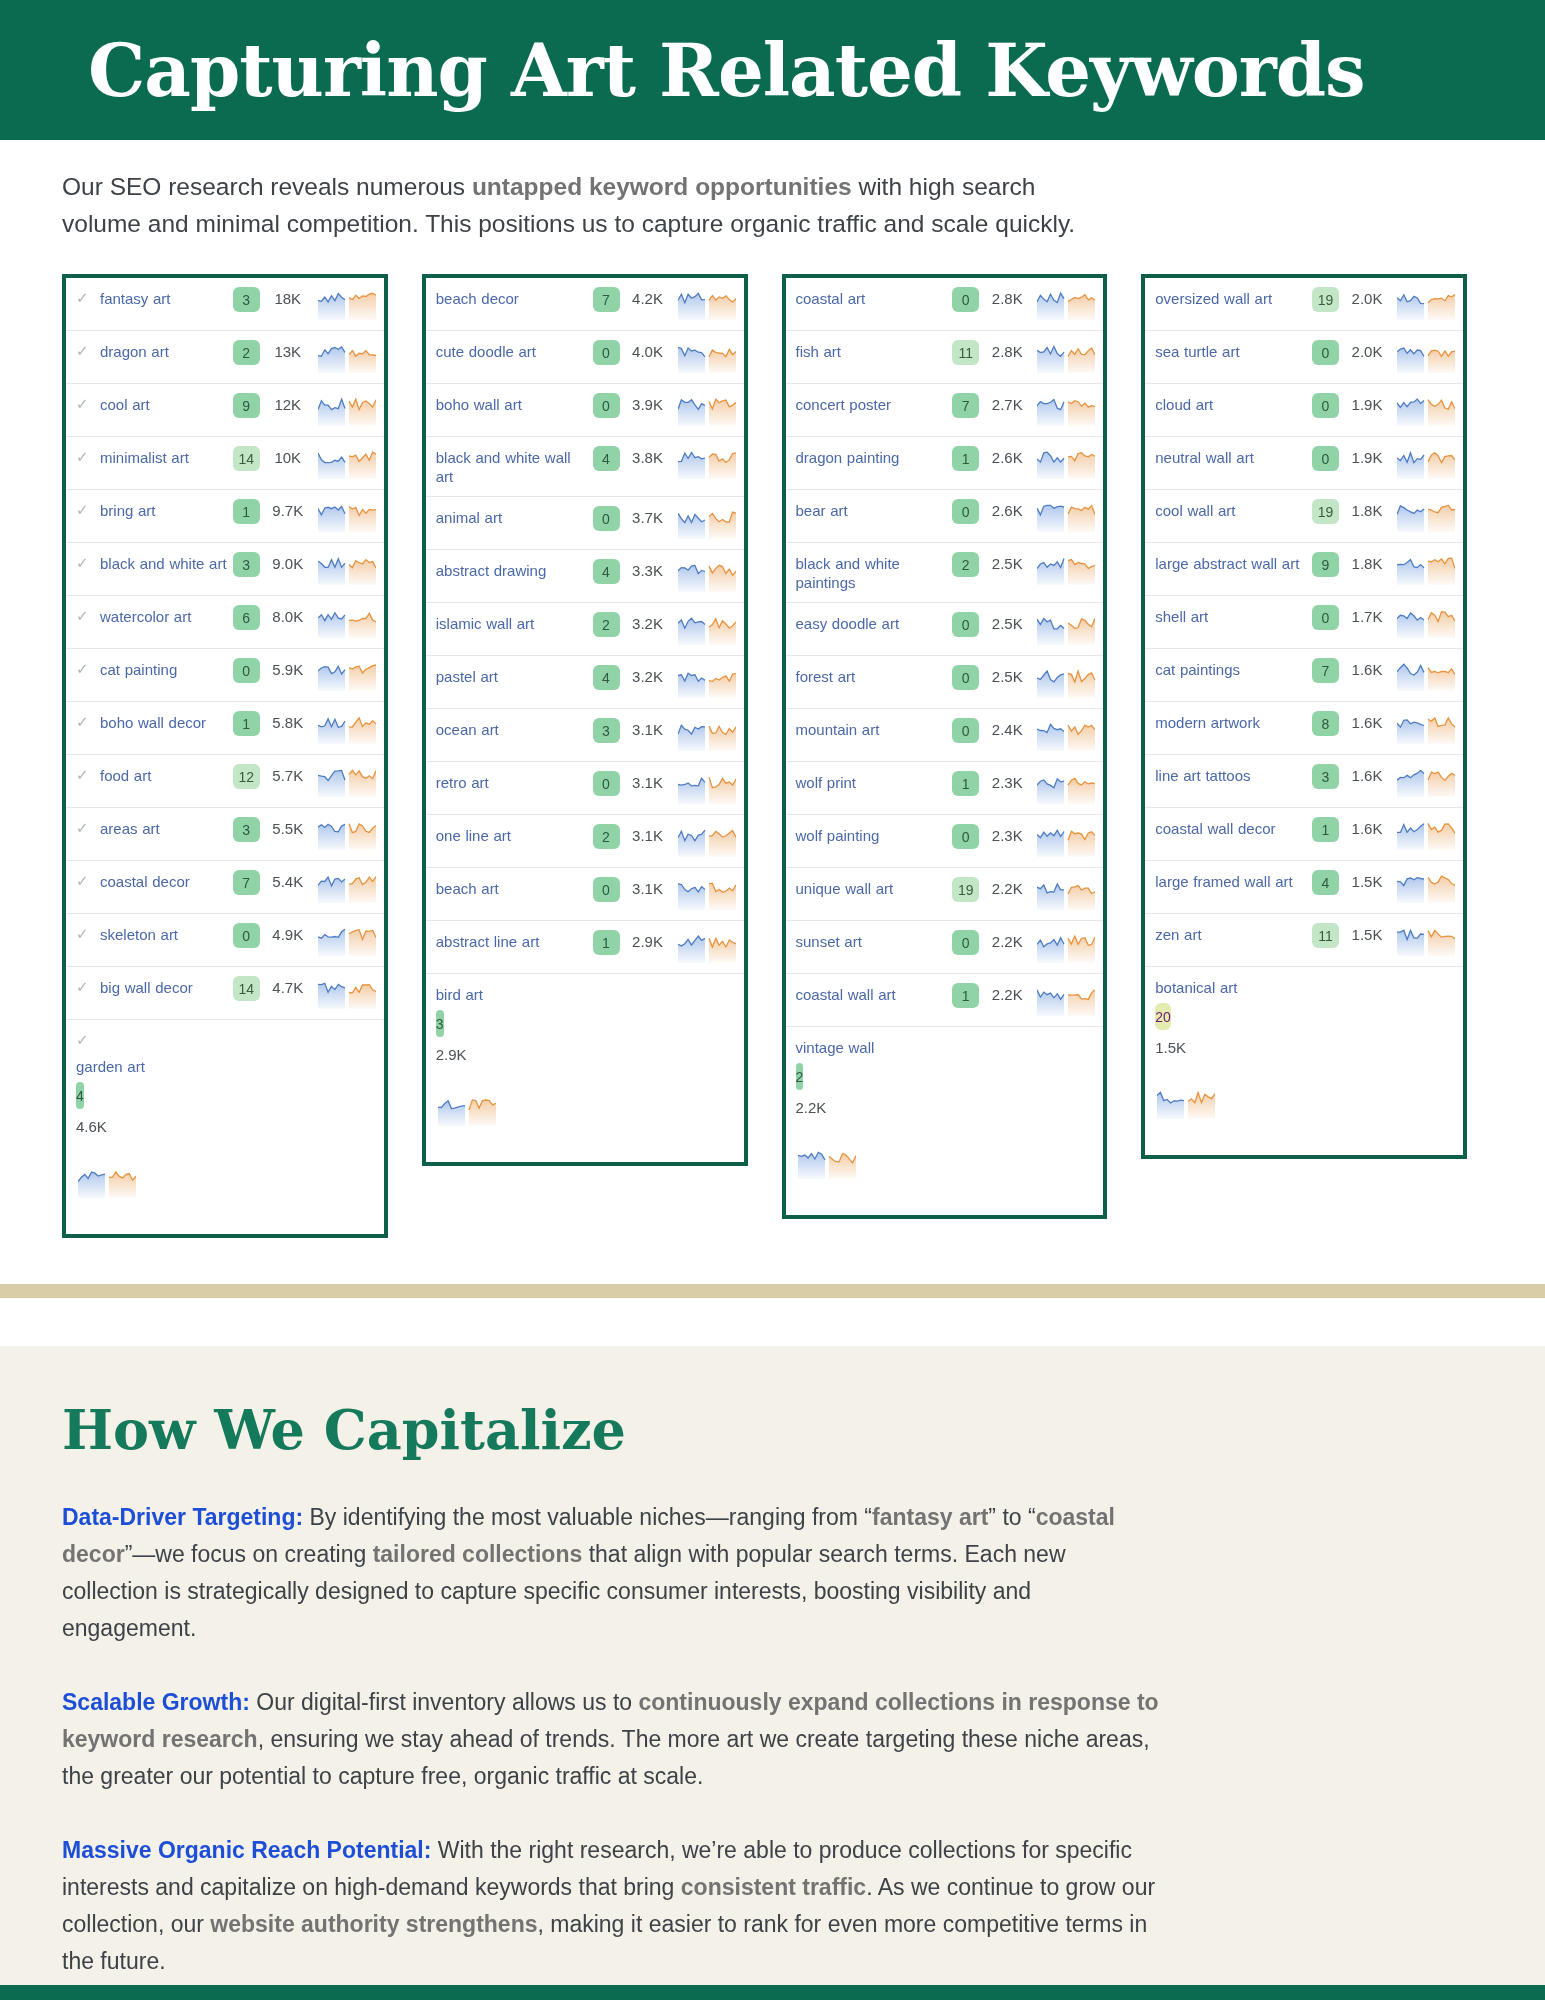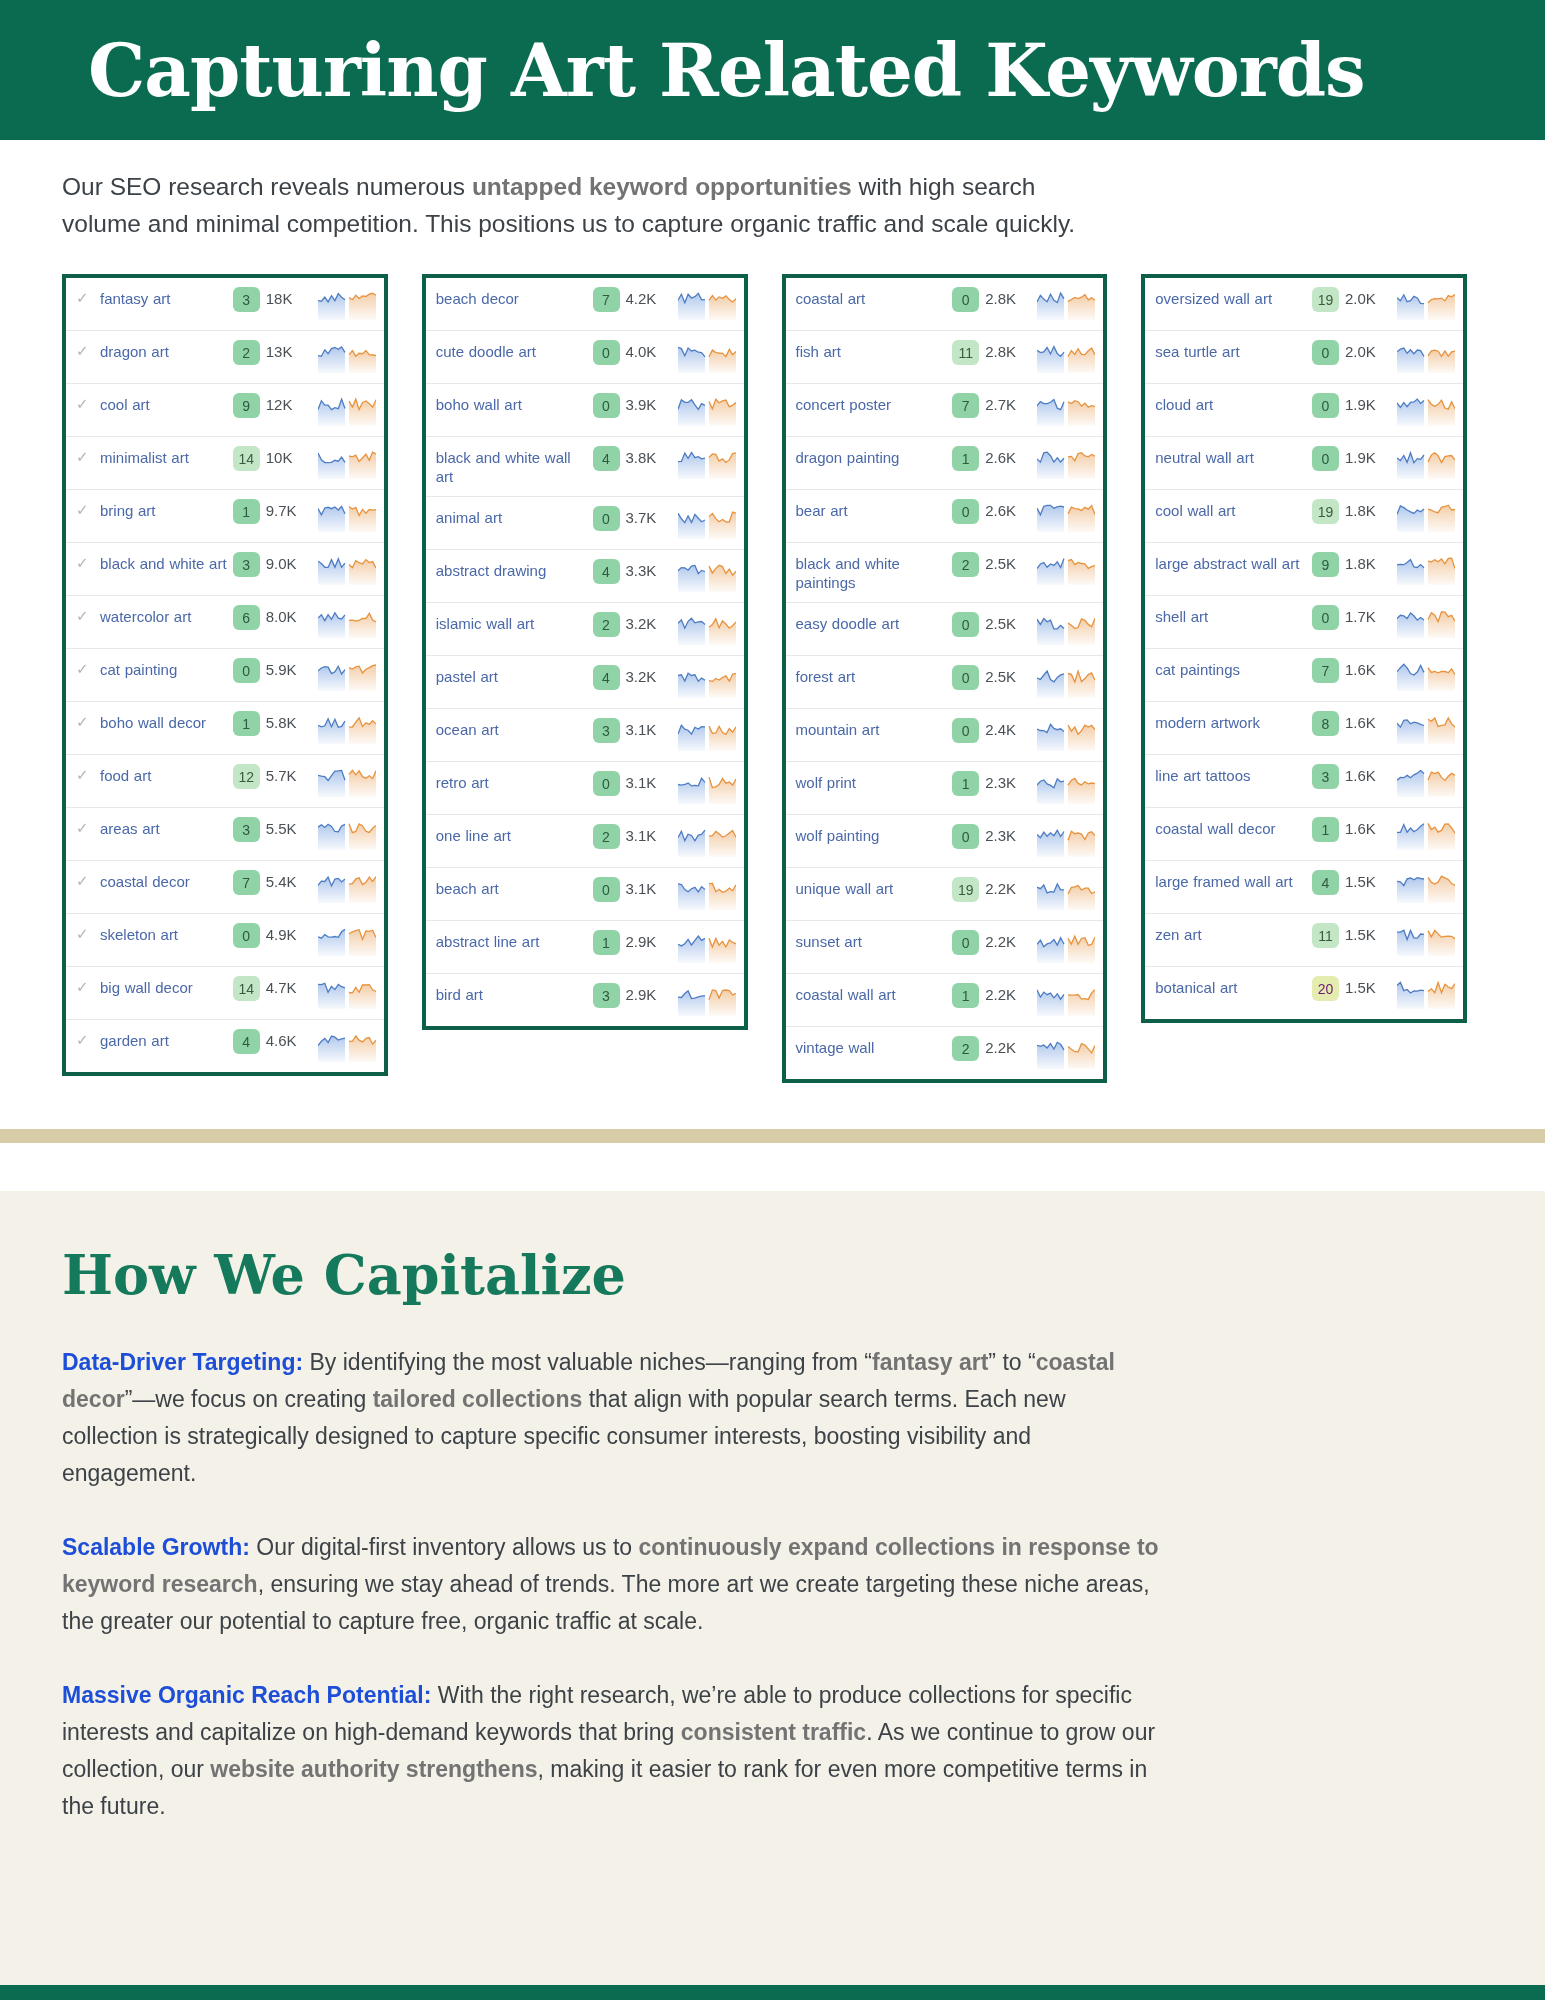--- a/index.html
+++ b/index.html
@@ -21,31 +21,31 @@
 
   
   .top { padding: 28px 78px 46px 62px; flex: 0 0 auto; }
   .intro { font-size: 24.5px; line-height: 37px; color: #3c4247; max-width: 1030px; }
   .seg-green { color: #737373; font-weight: 700; }
   .seg-bold { color: #1d4ed8; font-weight: 700; }
 
   .tables { display: flex; gap: 34px; margin-top: 32px; align-items: flex-start; }
   .kw-table { flex: 1 1 0; border: 4px solid #0e5f49; background: #ffffff; }
   .kw-row { display: flex; align-items: flex-start; gap: 6px; padding: 9px 8px 10px 10px; border-bottom: 1px solid #e7e7e7; }
-  .kw-row:last-child { border-bottom: none; }
+  .kw-row:last-child { border-bottom: none; flex-direction: column; }
   .check { color: #aeb4ba; font-size: 15px; flex: 0 0 18px; padding-top: 2px; }
   .kw { flex: 1 1 auto; color: #4a68a8; font-size: 15px; line-height: 19px; padding-top: 2px; word-spacing: 0.5px; }
   .badge {
     flex: 0 0 27px; height: 25px; border-radius: 6px;
     background: #90d3a6; color: #2f5a41; font-size: 14px;
     display: flex; align-items: center; justify-content: center;
   }
   .badge.light { background: #c3e6c6; color: #3c5a3f; }
   .badge.yellow { background: #e4ecb0; color: #701a75; }
-  .vol { flex: 0 0 44px; text-align: left; color: #4a5055; font-size: 15px; padding-top: 3px; }
+  .vol { flex: 0 0 44px; text-align: center; color: #4a5055; font-size: 15px; padding-top: 3px; }
   .spark { flex: 0 0 58px; margin-left: 2px; margin-top: 1px; }
 
   
   .divider { height: 14px; background: #d9cda7; flex: 0 0 auto; }
   .bottom { flex: 1 1 auto; background: #f4f1e8; padding: 52px 78px 0 62px; margin-top: 48px; }
   .bottom h2 {
     font-family: "DejaVu Serif", "Liberation Serif", serif;
     color: #15795c; font-size: 54px; font-weight: 700;
   }
   .para { margin-top: 37px; font-size: 23px; line-height: 37px; color: #3c4247; max-width: 1105px; }

